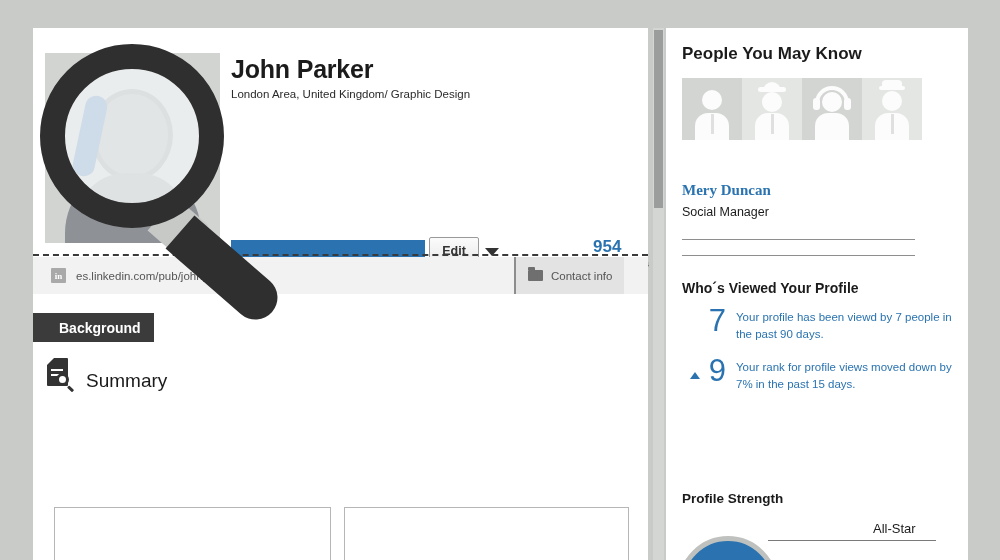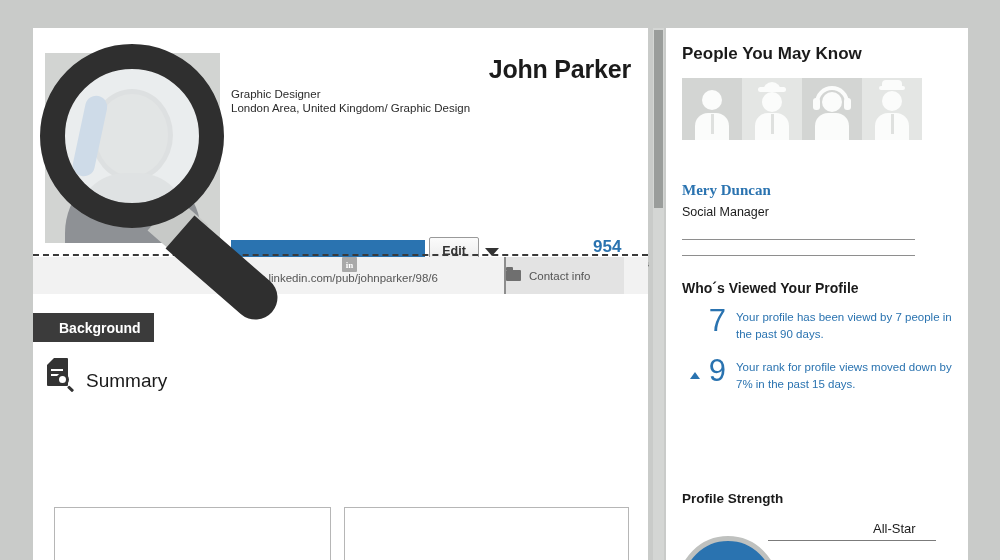--- a/index.html
+++ b/index.html
@@ -73,21 +73,20 @@
     left: 198px; top: 28px;
     width: 400px;
   }
   #profile-name {
     font-size: 25px;
     font-weight: bold;
     color: #1b1b1b;
     letter-spacing: -0.2px;
     margin: 0 0 6px 0;
     line-height: 1.05;
-    text-align: right;
   }
   .ident-line {
     font-size: 11.5px;
     color: #2b2b2b;
     line-height: 1.2;
   }
   #ident-meta {
     margin-top: 13px;
   }
   .meta-row {
@@ -164,21 +163,20 @@
   }
 
   
   #url-strip {
     position: absolute;
     left: 0; top: 229px;
     width: 615px; height: 37px;
     background: #f2f2f2;
     display: flex;
     align-items: center;
-    flex-direction: column;
   }
   #linkedin-icon {
     margin-left: 18px;
     width: 15px; height: 15px;
     background: #a9a9a9;
     color: #ffffff;
     font-size: 9px;
     font-weight: bold;
     font-family: "Liberation Serif", serif;
     display: flex;
@@ -190,25 +188,26 @@
   #profile-url {
     margin-left: 10px;
     font-size: 11.5px;
     color: #555;
     white-space: nowrap;
   }
   #contact-info {
     position: absolute;
     right: 24px; top: 0;
     height: 37px;
-    width: 120px;
+    width: 110px;
     background: #e3e3e3;
     border-left: 2px solid #8d8d8d;
     display: flex;
     align-items: center;
+    padding-left: 12px;
     box-sizing: border-box;
   }
   #folder-icon {
     width: 15px; height: 11px;
     background: #6f6f6f;
     border-radius: 1px;
     position: relative;
     flex: none;
   }
   #folder-icon:before {
@@ -615,21 +614,20 @@
 
     <div id="profile-card">
 
       <div id="profile-photo" class="tex">
         <div id="photo-head"></div>
         <div id="photo-body"></div>
       </div>
 
       <div id="identity">
         <div id="profile-name">John Parker</div>
-        <div class="ident-line">Graphic Designer</div>
         <div class="ident-line">London Area, United Kingdom/ Graphic Design</div>
 
       </div>
 
       <div id="action-row">
         <div id="blue-bar" class="tex"></div>
         <div id="edit-button">Edit</div>
         <div id="edit-caret"></div>
       </div>
 

